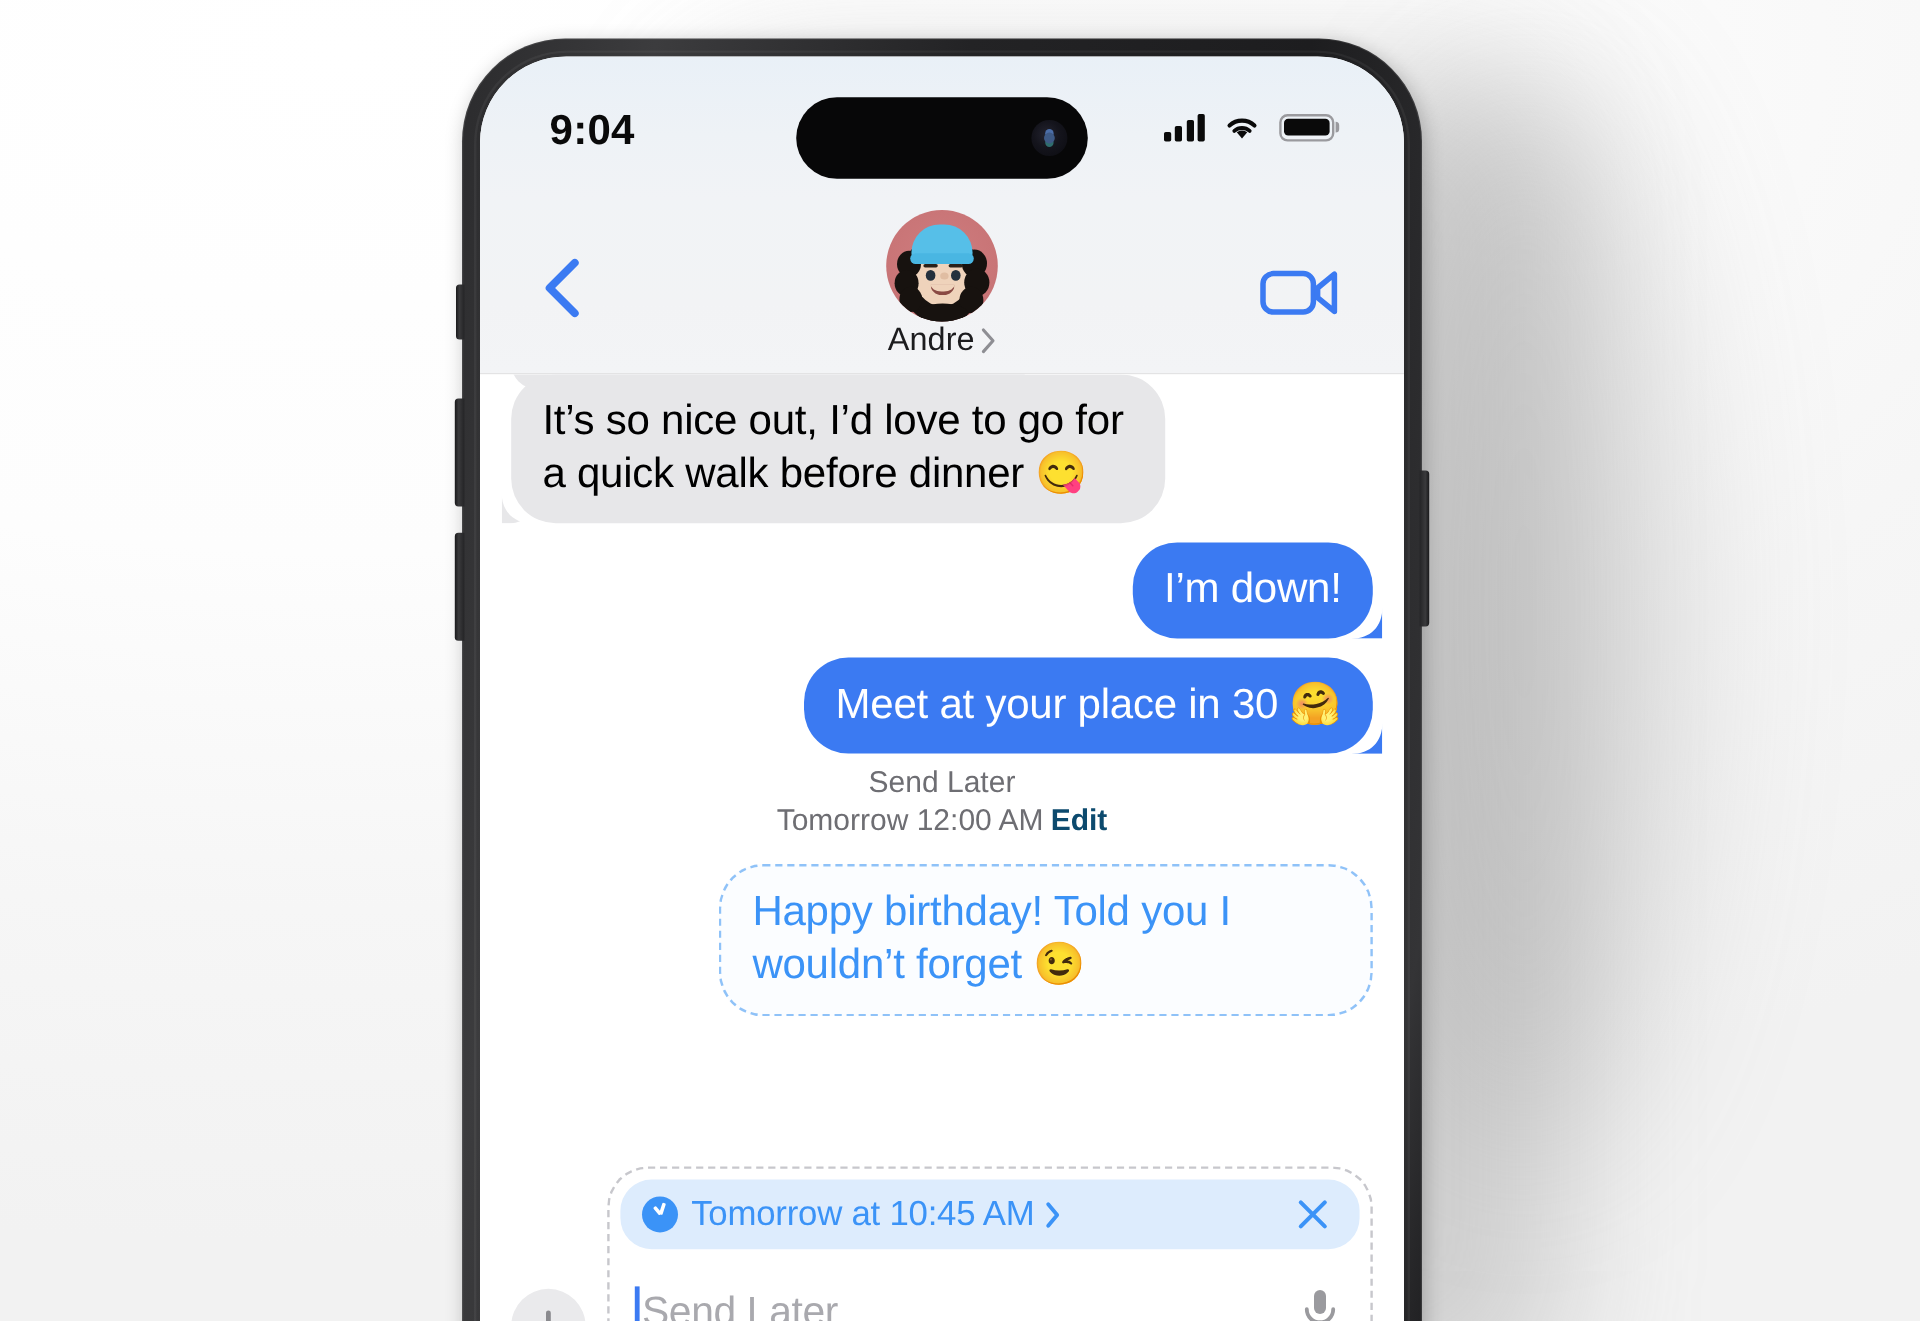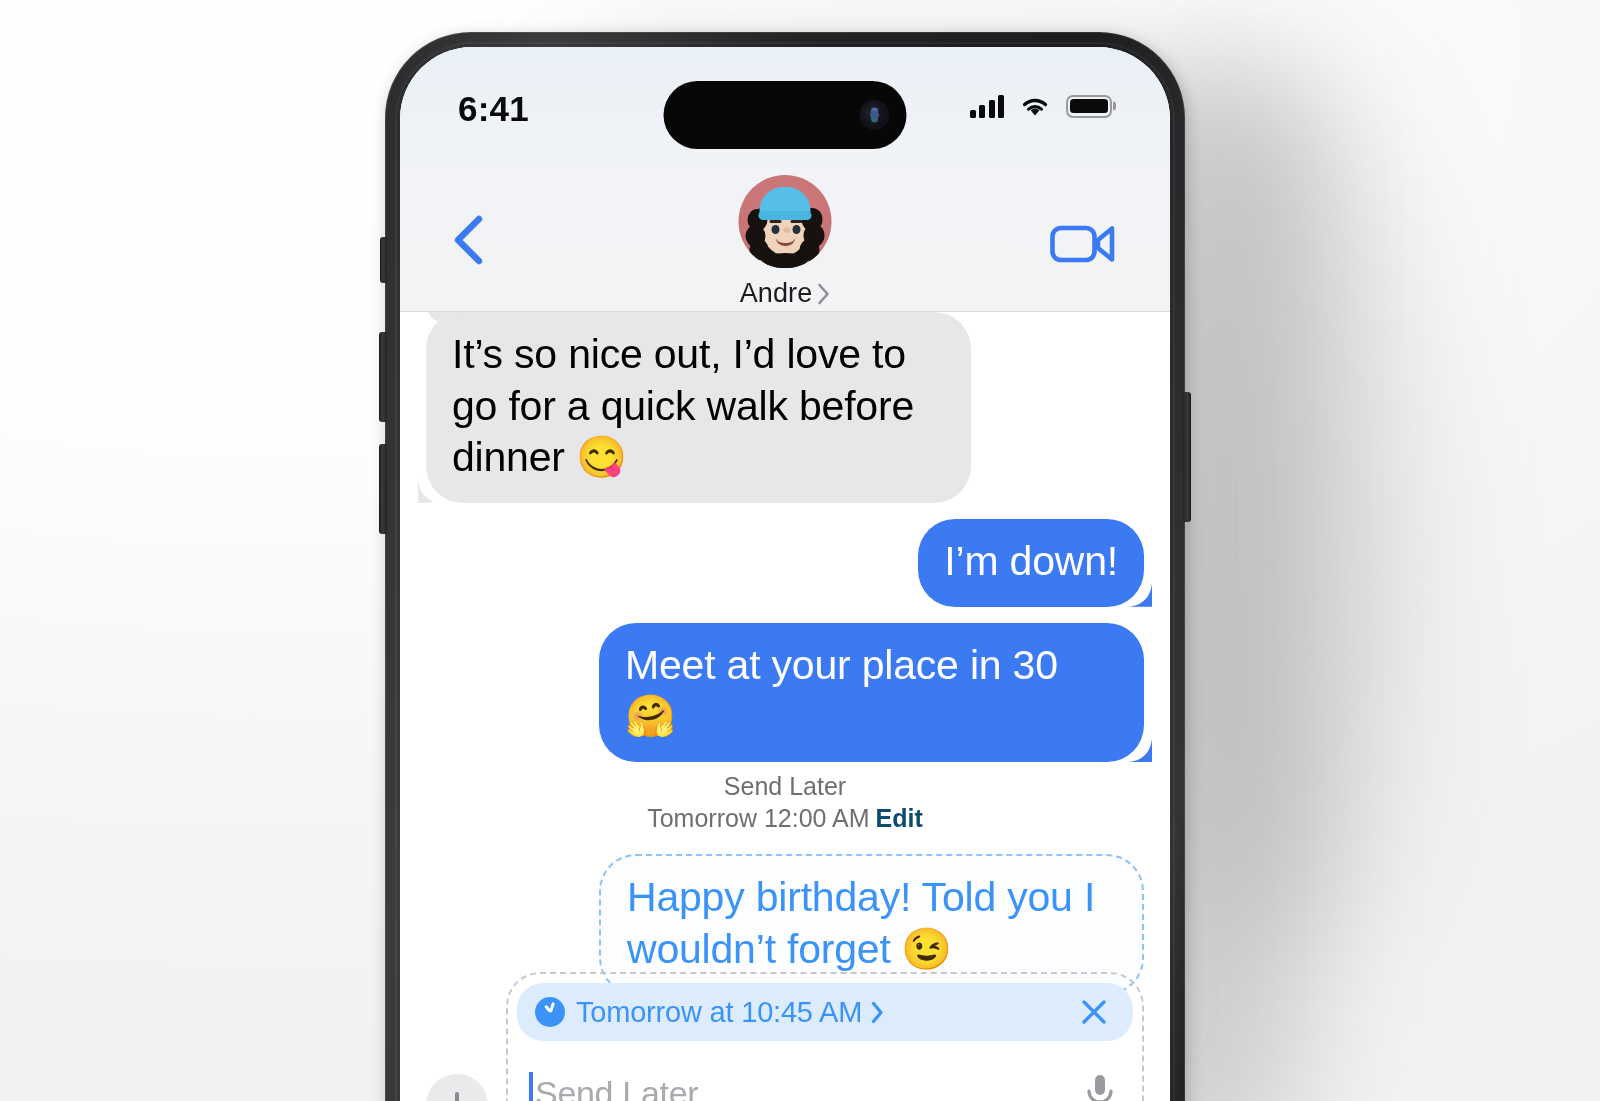--- a/index.html
+++ b/index.html
@@ -262,21 +262,21 @@
     position: absolute; left: 37px; top: 62px;
     width: 20px; height: 9px;
     border-bottom: 3px solid #8a4a44;
     border-radius: 0 0 12px 12px;
   }
 
   #contact-name-row {
     display: flex;
     align-items: center;
     gap: 5px;
-    margin-top: 10px;
+    margin-top: 0;
   }
   #contact-name {
     font-size: 27px;
     color: #1c1c1e;
     letter-spacing: .1px;
   }
   #contact-chevron { display: block; }
 
   #facetime-button {
     position: absolute;
@@ -295,21 +295,21 @@
   }
 
   .row { display: flex; margin-bottom: 16px; }
   .row.incoming { justify-content: flex-start; }
   .row.outgoing { justify-content: flex-end; }
 
   .bubble {
     max-width: 545px;
     padding: 17px 26px 19px 26px;
     border-radius: 37px;
-    font-size: 41px;
+    font-size: 35px;
     line-height: 1.26;
     letter-spacing: -.2px;
     position: relative;
     word-wrap: break-word;
   }
   .bubble.gray {
     background: #e7e7e9;
     color: #000000;
   }
   .bubble.blue {
@@ -487,21 +487,21 @@
 <div id="phone">
 
   <div class="side-btn" id="btn-silent"></div>
   <div class="side-btn" id="btn-volup"></div>
   <div class="side-btn" id="btn-voldown"></div>
   <div class="side-btn" id="btn-power"></div>
 
   <div id="screen">
 
     <div id="status-bar">
-      <div id="status-time">6:41</div>
+      <div id="status-time">9:04</div>
 
       <div id="status-right">
         <div class="bars">
           <i></i>
             <i></i>
             <i></i>
             <i></i>
         </div>
         <svg width="30" height="23" viewBox="0 0 30 23">
           <path d="M15 20.4 L10.6 15.3 A7 7 0 0 1 19.4 15.3 Z" fill="#0a0a0a"></path>

